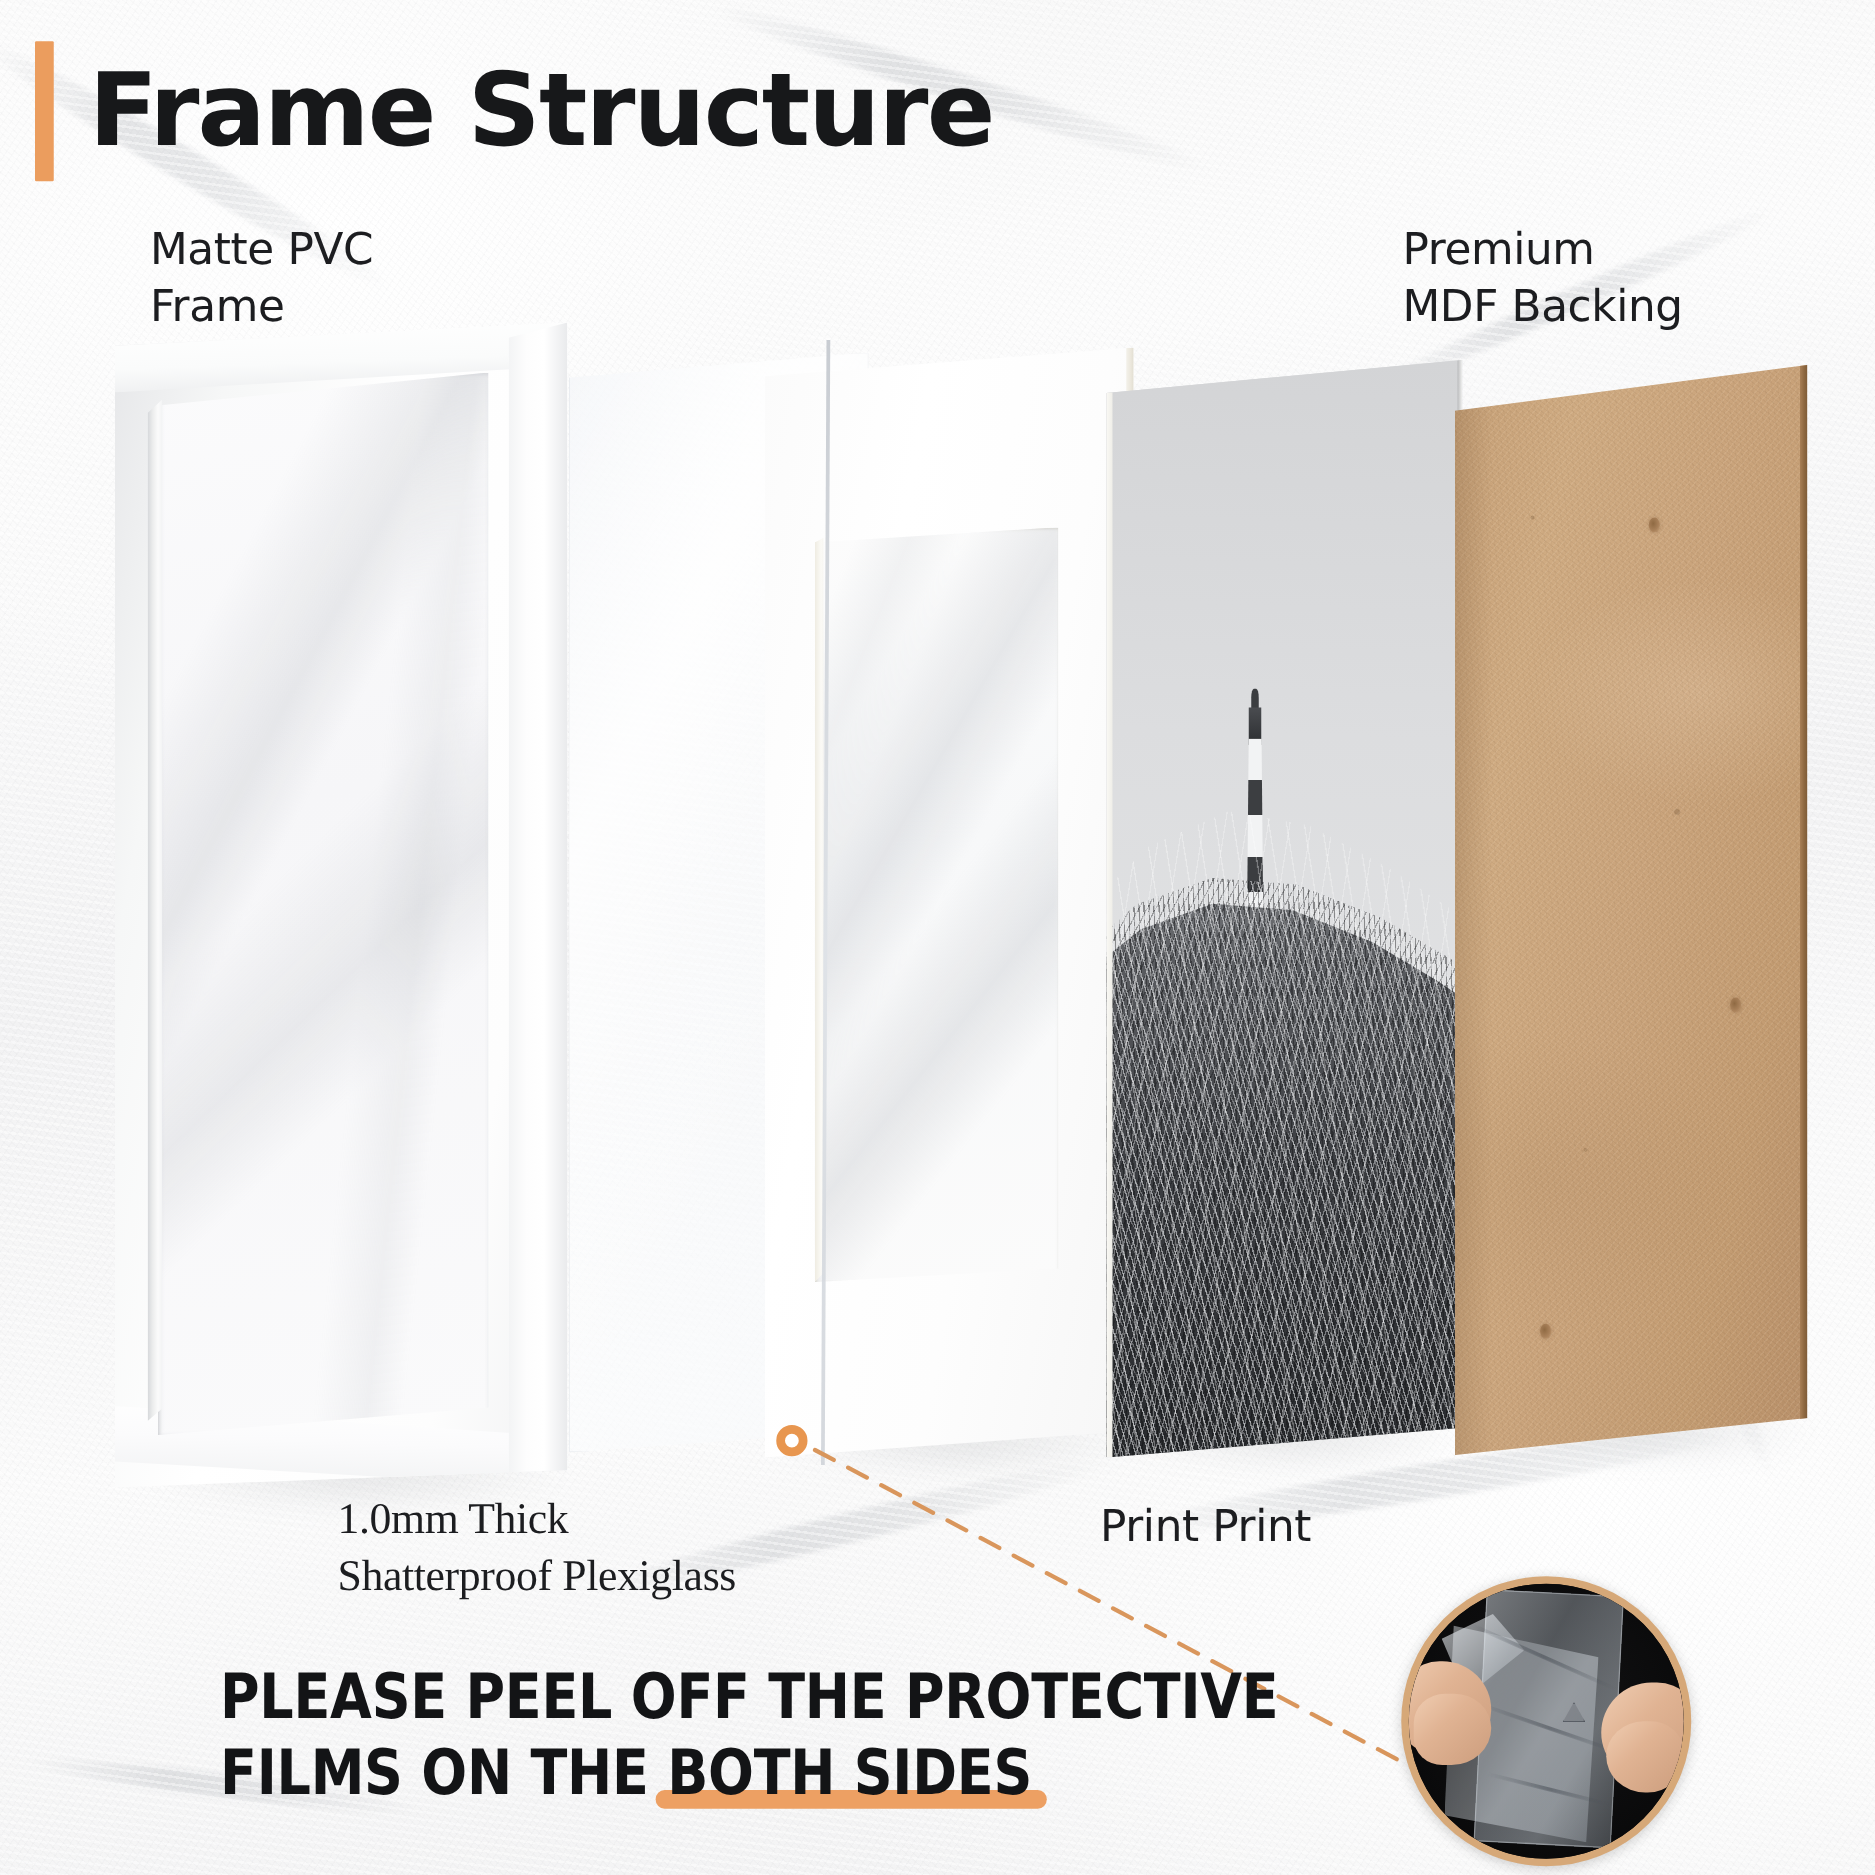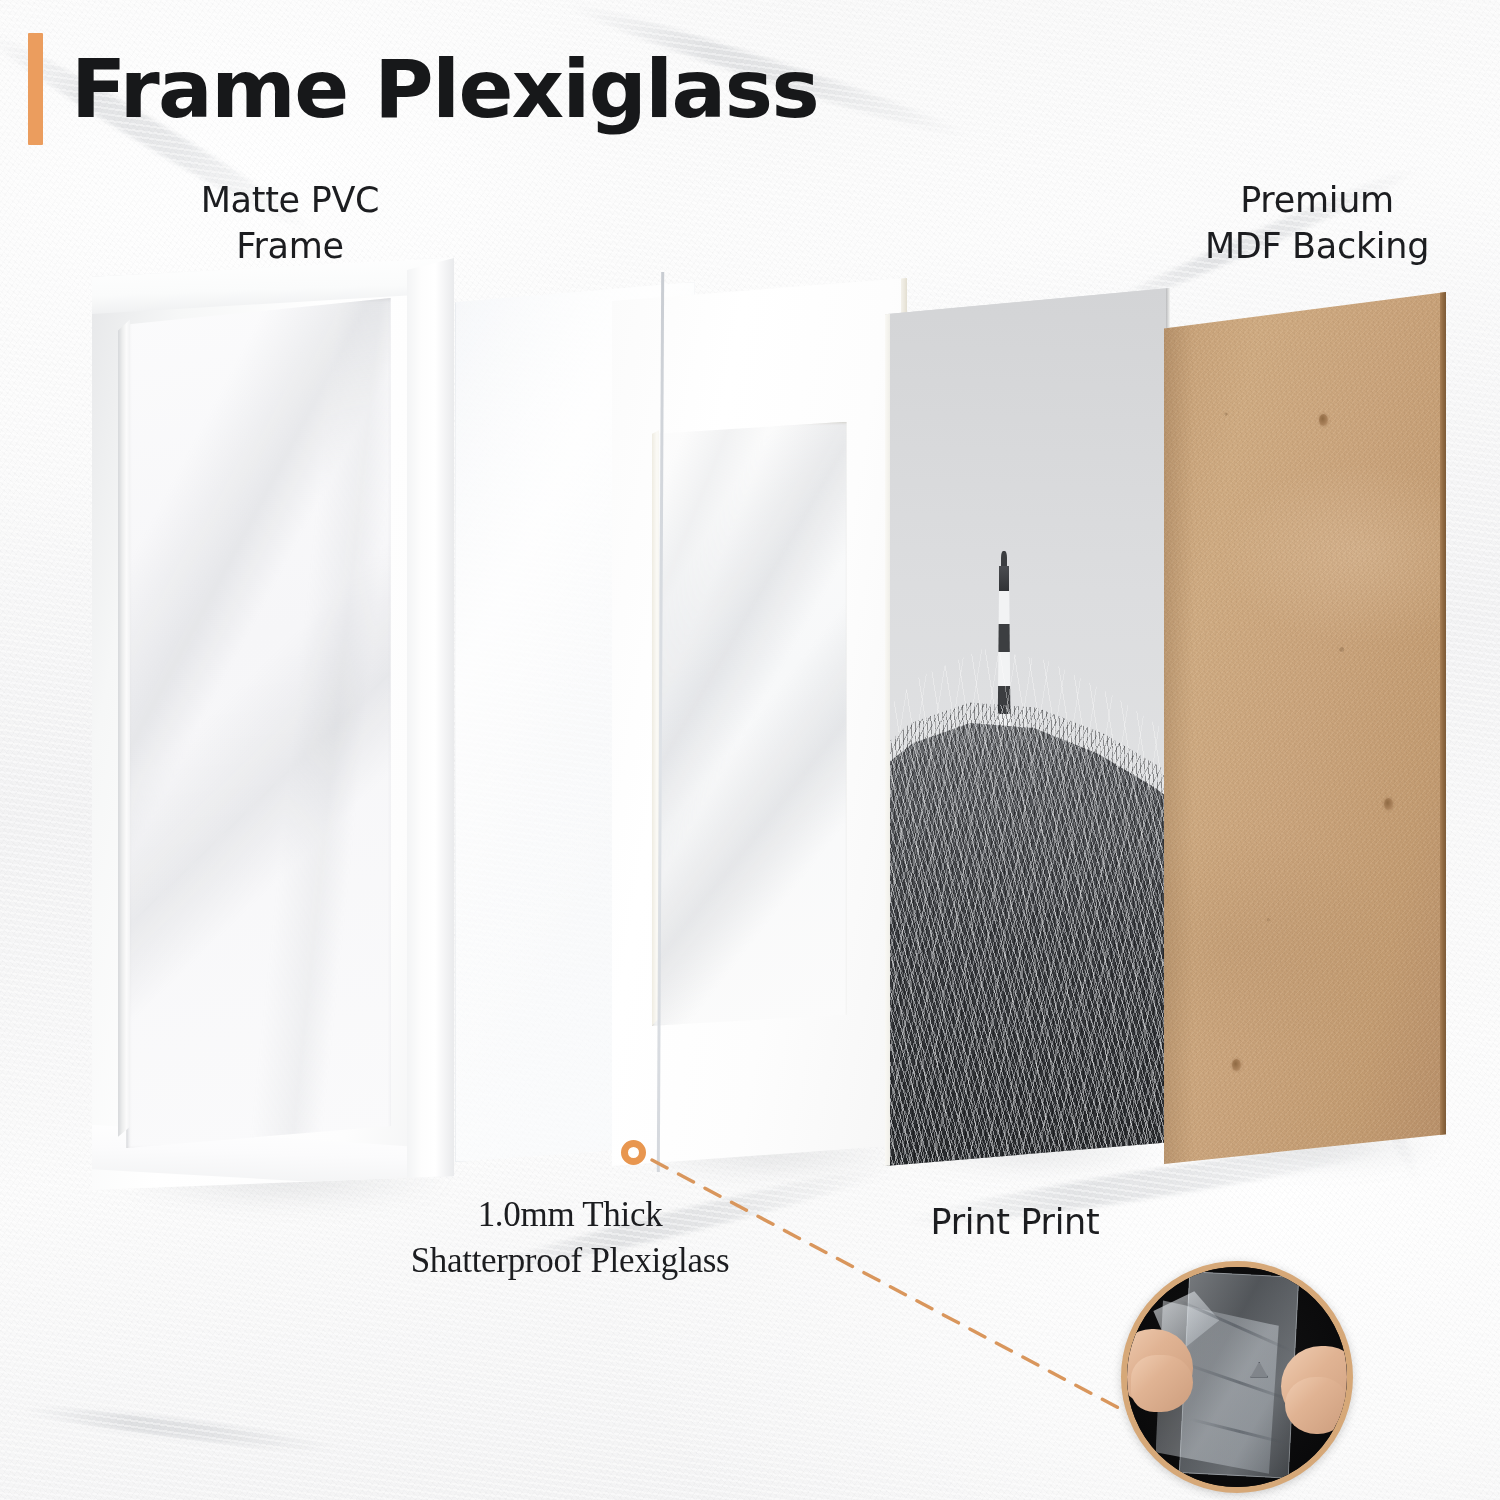--- a/index.html
+++ b/index.html
@@ -59,21 +59,20 @@
     color: #17181a;
     white-space: nowrap;
   }
 
   
   .lbl {
     position: absolute;
     font-family: "DejaVu Sans", sans-serif;
     font-weight: 400;
     color: #1c1d20;
-    text-align: center;
     line-height: 1.30;
     letter-spacing: -.3px;
     white-space: pre-line;
   }
   .lbl-top   { font-size: 35px; }
   .lbl-bot   { font-size: 35px; }
 
   #label-frame   { left: 120px;  top: 178px; width: 340px; }
   #label-mat     { left: 565px;  top: 178px; width: 440px; }
   #label-backing { left: 1122px; top: 178px; width: 390px; }
@@ -411,21 +410,21 @@
     <div class="marble-vein" style="left:1080px; top:230px;  width:360px; height:18px; transform:rotate(-24deg);"></div>
     <div class="marble-vein" style="left:470px;  top:1210px; width:420px; height:24px; transform:rotate(-14deg);"></div>
     <div class="marble-vein" style="left:900px;  top:1170px; width:500px; height:28px; transform:rotate(-9deg);"></div>
     <div class="marble-vein" style="left:1180px; top:1020px; width:340px; height:20px; transform:rotate(66deg);"></div>
     <div class="marble-vein" style="left:20px;   top:1420px; width:320px; height:18px; transform:rotate(7deg);"></div>
   </div>
   <div class="grain"></div>
 
   <div class="title-wrap">
     <div class="title-bar"></div>
-    <div class="title-text">Frame Plexiglass</div>
+    <div class="title-text">Frame Structure</div>
   </div>
 
   <div class="stack">
 
     <div class="panel-shadow" style="left:120px; top:1150px; width:330px; height:60px;"></div>
     <div class="panel-shadow" style="left:630px; top:1128px; width:280px; height:52px;"></div>
     <div class="panel-shadow" style="left:900px; top:1124px; width:270px; height:52px;"></div>
     <div class="panel-shadow" style="left:1180px; top:1120px; width:270px; height:52px;"></div>
 
     <div class="layer" id="layer-frame">
@@ -498,14 +497,20 @@
     <div class="inset-crease" style="left:20%; top:26%; width:58%; height:3px; transform:rotate(24deg);"></div>
     <div class="inset-crease" style="left:24%; top:52%; width:54%; height:3px; transform:rotate(19deg);"></div>
     <div class="inset-crease" style="left:28%; top:74%; width:46%; height:3px; transform:rotate(14deg);"></div>
     <div class="inset-hand inset-hand-l"></div>
     <div class="inset-hand inset-hand-l2"></div>
     <div class="inset-hand inset-hand-r"></div>
     <div class="inset-hand inset-hand-r2"></div>
     <div class="inset-logo"></div>
   </div>
 
+  <div id="caption">
+    <div class="cap-line">PLEASE PEEL OFF THE PROTECTIVE</div>
+    <div class="cap-line">
+      <span>FILMS ON THE </span><span class="hl"><span>BOTH SIDES</span></span>
+    </div>
+  </div>
 
 </div>
 
 </body></html>

